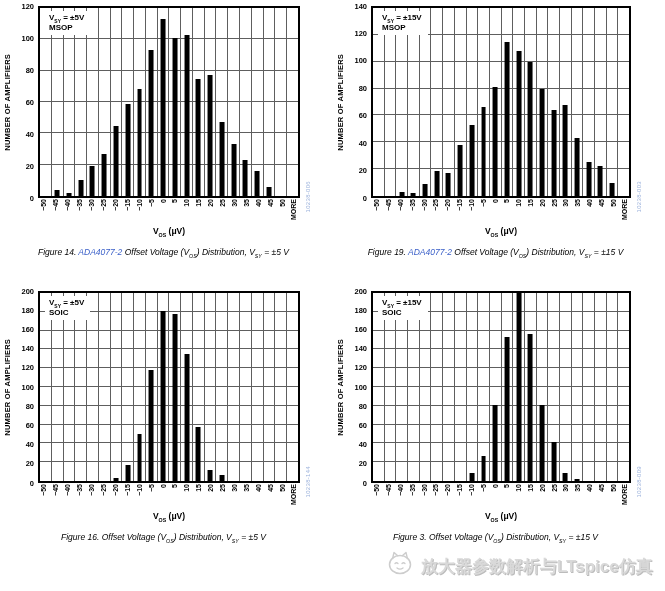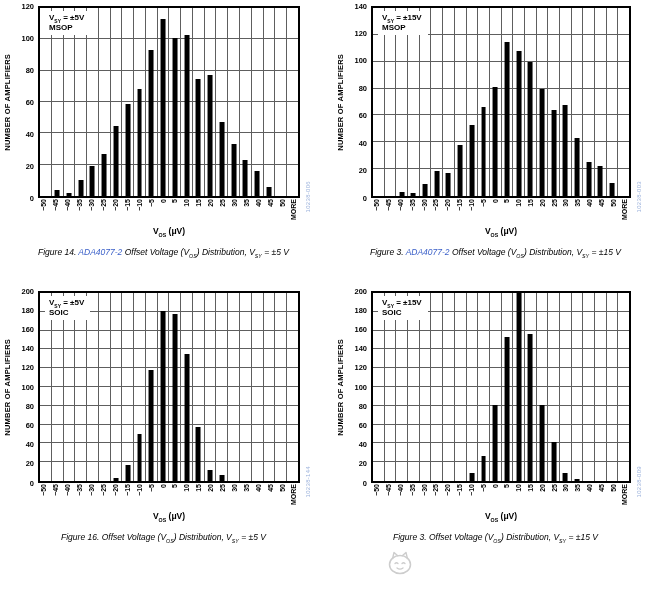--- a/index.html
+++ b/index.html
@@ -403,21 +403,21 @@
             <span class="xtick">MORE</span>
           </div>
         </div>
       <div class="sp-r"></div>
     </div>
     <div class="x-axis-title-row">
       <div class="sp-l"></div>
       <div class="x-axis-title"><span>V</span><sub>OS</sub><span> (μV)</span></div>
       <div class="sp-r"></div>
     </div>
-    <figcaption class="figure-caption"><span>Figure 3. </span><span class="link" style="color: rgb(58, 95, 200);">ADA4077-2</span><span> Offset Voltage (V</span><sub>OS</sub><span>) Distribution, V</span><sub>SY</sub><span> = ±15 V</span></figcaption>
+    <figcaption class="figure-caption"><span>Figure 19. </span><span class="link" style="color: rgb(58, 95, 200);">ADA4077-2</span><span> Offset Voltage (V</span><sub>OS</sub><span>) Distribution, V</span><sub>SY</sub><span> = ±15 V</span></figcaption>
   </figure>
 
   <figure class="chart-cell bottom" style="margin:0">
     <div class="plot-row">
       <div class="y-axis-title">
           <span>NUMBER OF AMPLIFIERS</span>
         </div>
       <div class="y-ticks">
           <div class="ytick" style="bottom: 0%;">0</div>
           <div class="ytick" style="bottom: 10%;">20</div>
@@ -741,13 +741,14 @@
   <span>
     <svg width="28" height="27" viewBox="0 0 28 27" fill="none">
       <path d="M6.5 9 L8 2.5 L12 6" stroke="#cdcdcd" stroke-width="1.4" stroke-linejoin="round"></path>
       <path d="M21.5 9 L20 2.5 L16 6" stroke="#cdcdcd" stroke-width="1.4" stroke-linejoin="round"></path>
       <ellipse cx="14" cy="14.5" rx="10.5" ry="9" stroke="#cdcdcd" stroke-width="1.5"></ellipse>
       <path d="M9 13.5 q1.5 -1.5 3 0" stroke="#cdcdcd" stroke-width="1.3" stroke-linecap="round"></path>
       <path d="M16 13.5 q1.5 -1.5 3 0" stroke="#cdcdcd" stroke-width="1.3" stroke-linecap="round"></path>
       <path d="M11 18 q3 2.2 6 0" stroke="#cdcdcd" stroke-width="1.3" stroke-linecap="round"></path>
     </svg>
   </span>
+  <span>放大器参数解析与LTspice仿真</span>
 </div>
 
 </body></html>

